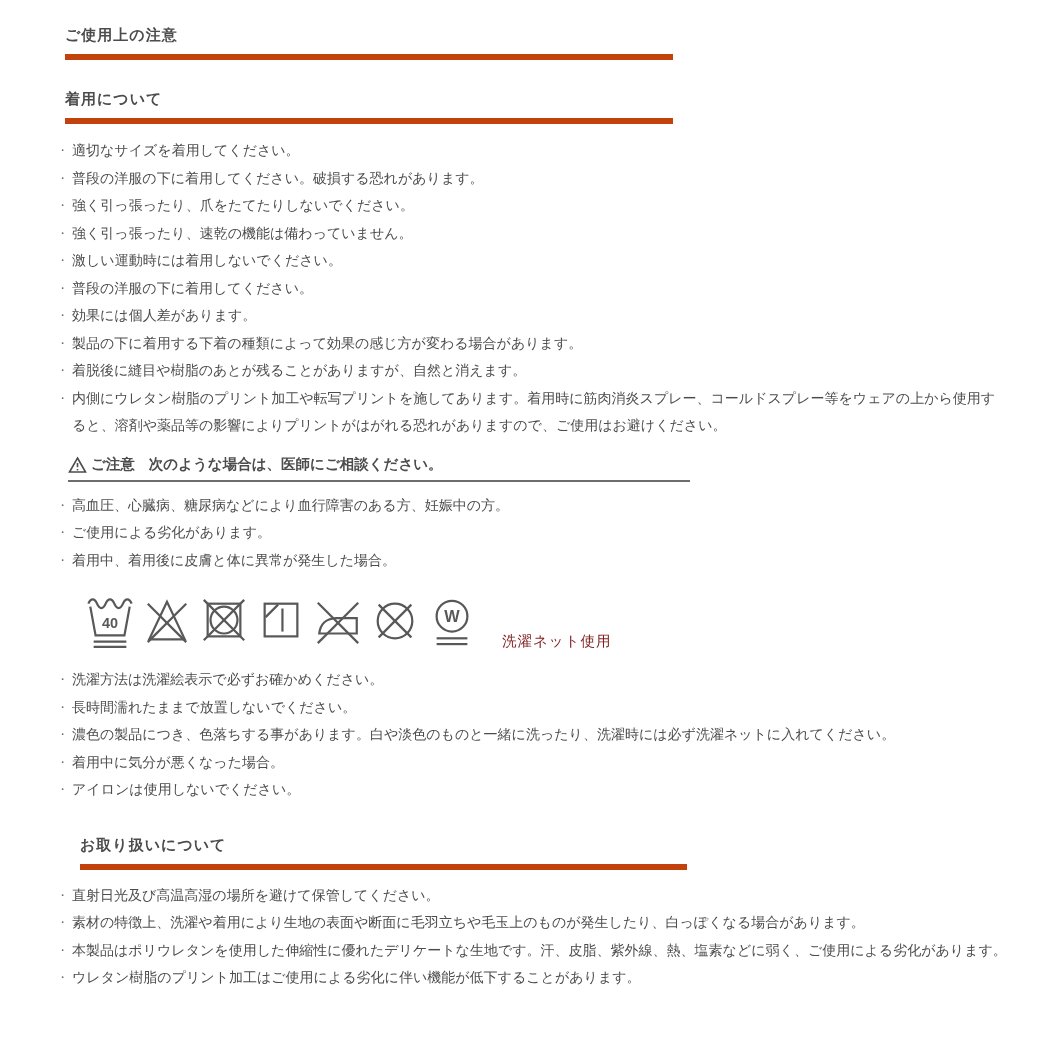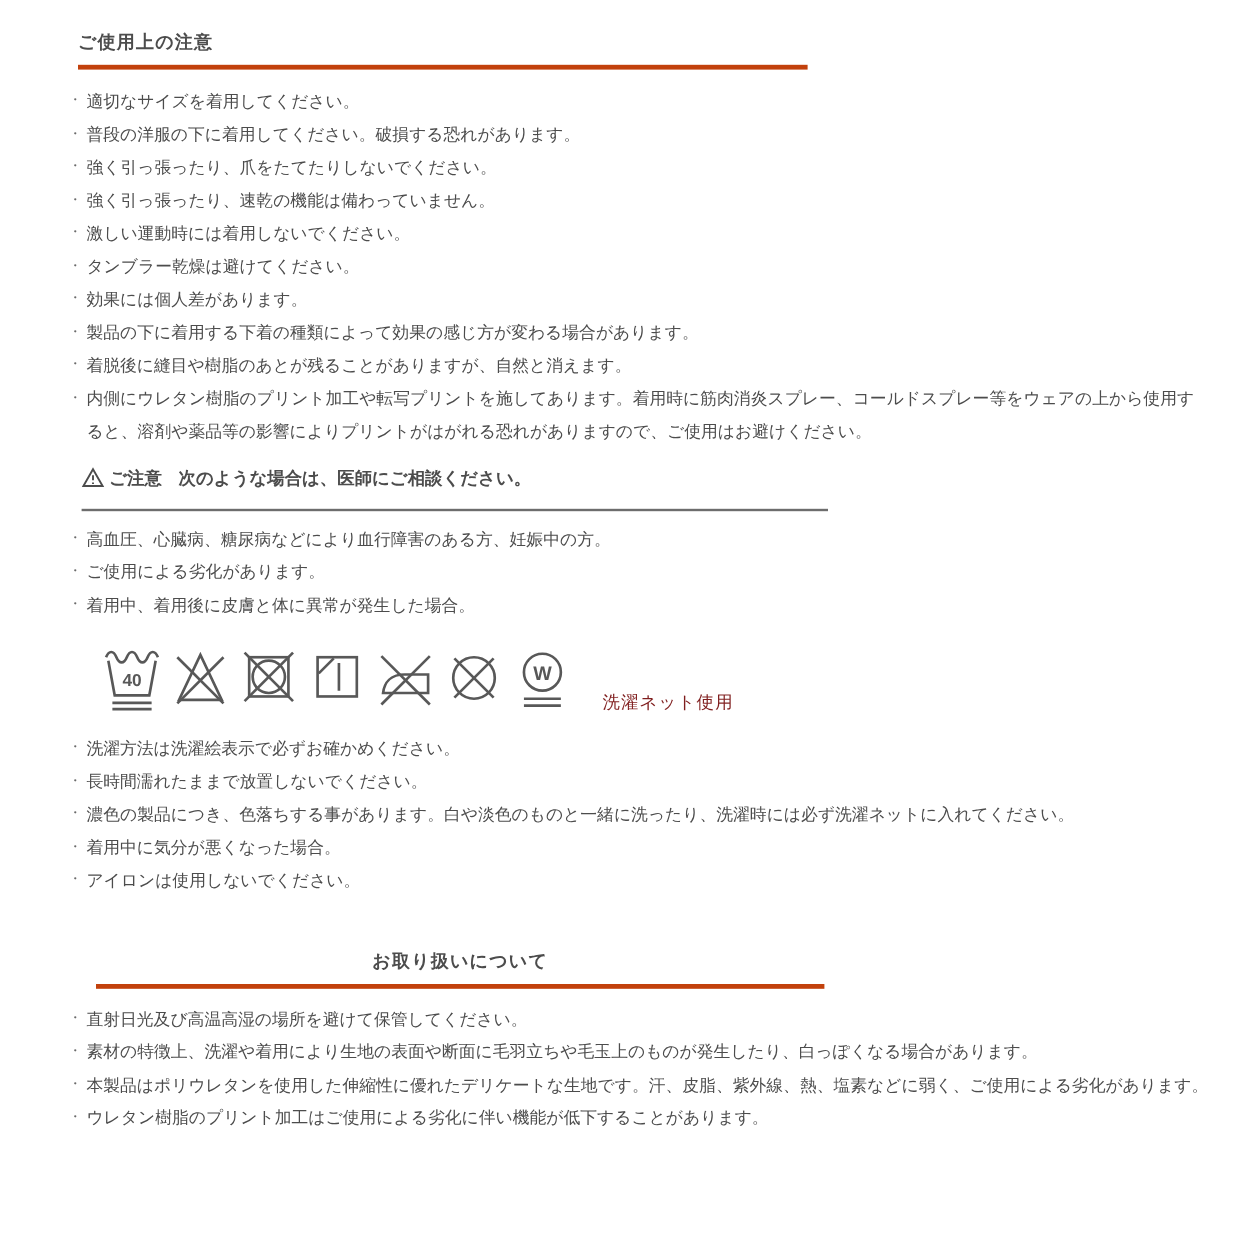--- a/index.html
+++ b/index.html
@@ -10,33 +10,33 @@
     font-size:14px;
     -webkit-font-smoothing:antialiased;
     overflow:hidden;
   }
   .page{padding:24px 42px 0 57px;box-sizing:border-box;}
 
   
   .sec-title{
     font-size:15px;font-weight:bold;letter-spacing:1px;
     margin:0 0 0 8px;padding:0 0 9px 0;
-    border-bottom:4px solid #c2410c;
+    border-bottom:6px solid #c2410c;
     width:608px;box-sizing:border-box;
   }
   .sec-title.first{margin-top:2px;}
   .sec-title.wear{margin-top:30px;}
   .sec-title.wash{margin-top:36px;}
-  .sec-title.handling{margin-top:44px;margin-left:23px;width:607px;text-align:center;}
+  .sec-title.handling{margin-top:32px;margin-left:23px;width:607px;}
 
   
   .caution-head{
-    display:flex;align-items:flex-start;
+    display:flex;align-items:flex-end;
     font-weight:bold;font-size:14.5px;
-    margin:15px 0 0 11px;padding-bottom:16px;
+    margin:15px 0 0 11px;padding-bottom:6px;
     border-bottom:2px solid #6d6d6d;
     width:622px;box-sizing:border-box;
   }
   .caution-head .warn-svg{margin-right:4px;flex:0 0 auto;}
   .caution-head .caution-label{margin-right:14px;}
 
   
   ul.notes{list-style:none;margin:13px 0 0 0;padding:0;max-width:951px;}
   ul.notes li{
     display:flex;align-items:flex-start;
@@ -65,20 +65,21 @@
   .sym-stroke{stroke:#585858;stroke-width:2.3;fill:none;stroke-linecap:butt;}
   .sym-text{fill:#585858;font-family:"Liberation Sans",sans-serif;font-weight:bold;}
 </style>
 </head>
 <body>
 
 <div class="page">
 
   <h1 class="sec-title first">ご使用上の注意</h1>
 
+  <h2 class="sec-title wear">着用について</h2>
   <ul class="notes wear-list">
     <li>
         <span class="marker">・</span>
         <span class="txt">適切なサイズを着用してください。</span>
       </li>
     <li>
         <span class="marker">・</span>
         <span class="txt">普段の洋服の下に着用してください。破損する恐れがあります。</span>
       </li>
     <li>
@@ -88,21 +89,21 @@
     <li>
         <span class="marker">・</span>
         <span class="txt">強く引っ張ったり、速乾の機能は備わっていません。</span>
       </li>
     <li>
         <span class="marker">・</span>
         <span class="txt">激しい運動時には着用しないでください。</span>
       </li>
     <li>
         <span class="marker">・</span>
-        <span class="txt">タンブラー乾燥は避けてください。</span>
+        <span class="txt">普段の洋服の下に着用してください。</span>
       </li>
     <li>
         <span class="marker">・</span>
         <span class="txt">効果には個人差があります。</span>
       </li>
     <li>
         <span class="marker">・</span>
         <span class="txt">製品の下に着用する下着の種類によって効果の感じ方が変わる場合があります。</span>
       </li>
     <li>

